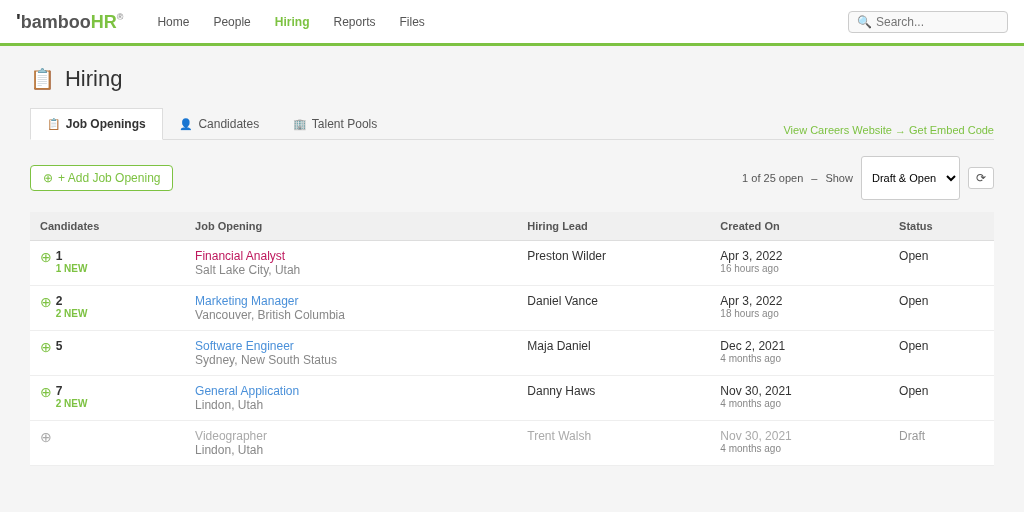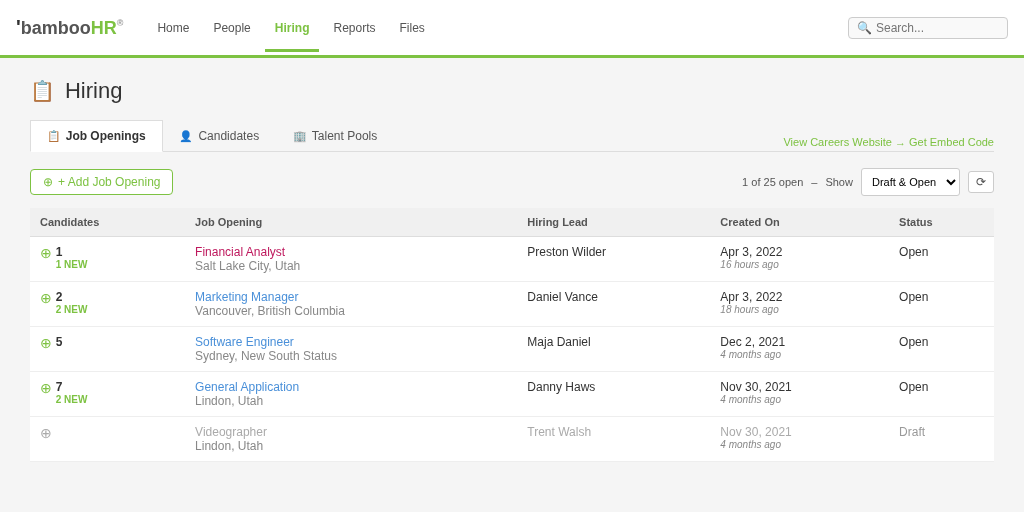--- a/index.html
+++ b/index.html
@@ -5,21 +5,21 @@
     * { box-sizing: border-box; margin: 0; padding: 0; }
     body { font-family: Arial, sans-serif; font-size: 13px; background: #f5f5f5; color: #333; }
 
     
     .top-nav {
       background: #fff;
       border-bottom: 3px solid #7dc242;
       display: flex;
       align-items: center;
       padding: 0 16px;
-      height: 58px;
+      height: 46px;
     }
     .logo {
       font-size: 20px;
       font-weight: bold;
       color: #333;
       margin-right: 24px;
       display: flex;
       align-items: center;
     }
     .logo span.bamboo { color: #555; font-weight: bold; font-size: 18px; }
@@ -112,21 +112,21 @@
       cursor: pointer;
       font-size: 12px;
       display: flex;
       align-items: center;
       gap: 5px;
     }
     .toolbar-right { display: flex; align-items: center; gap: 8px; font-size: 11px; color: #555; }
     .show-select {
       border: 1px solid #ccc;
       border-radius: 3px;
-      padding: 6px 6px;
+      padding: 14px 6px;
       font-size: 11px;
       cursor: pointer;
       background: #fff;
     }
     .refresh-btn {
       border: 1px solid #ccc;
       border-radius: 3px;
       padding: 3px 7px;
       background: #fff;
       cursor: pointer;
@@ -152,21 +152,21 @@
       vertical-align: top;
     }
     .candidate-count { font-weight: bold; font-size: 12px; color: #333; }
     .new-badge { color: #7dc242; font-size: 10px; font-weight: bold; display: block; }
     .candidate-icon { color: #7dc242; font-size: 14px; }
     .candidate-cell { display: flex; align-items: flex-start; gap: 4px; }
     .count-info { display: flex; flex-direction: column; }
     .job-title { color: #4a90d9; text-decoration: none; font-size: 12px; }
     .job-location { color: #888; font-size: 12px; }
     .date-main { font-size: 12px; }
-    .date-sub { color: #888; font-size: 10px; font-style: italic; }
+    .date-sub { color: #888; font-size: 10px; }
     .status-open { color: #333; font-size: 12px; }
     .status-draft { color: #999; font-size: 12px; }
     .draft-row td { color: #aaa; }
     .draft-row .job-title { color: #aaa; }
     .draft-row .candidate-icon { color: #aaa; }
   </style>
 </head>
 <body>
 
 <nav class="top-nav">

